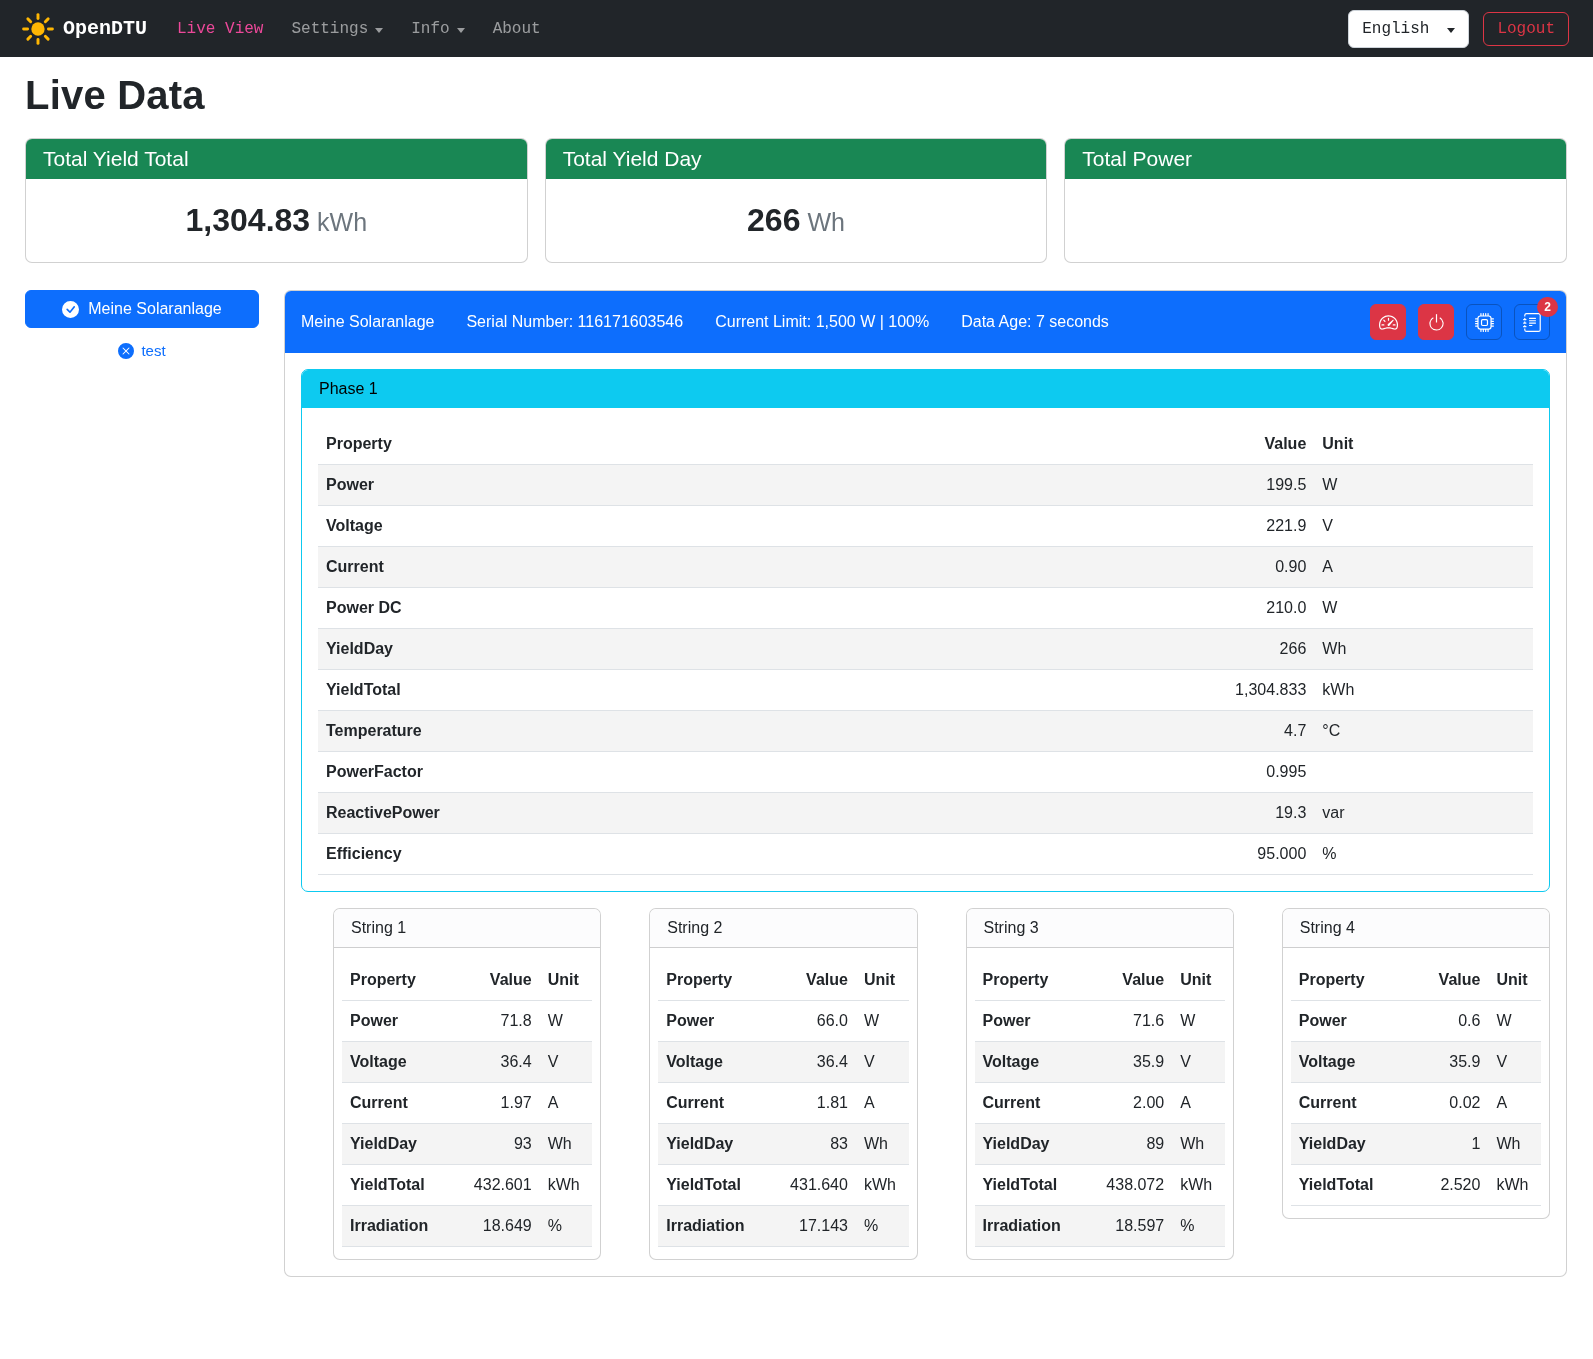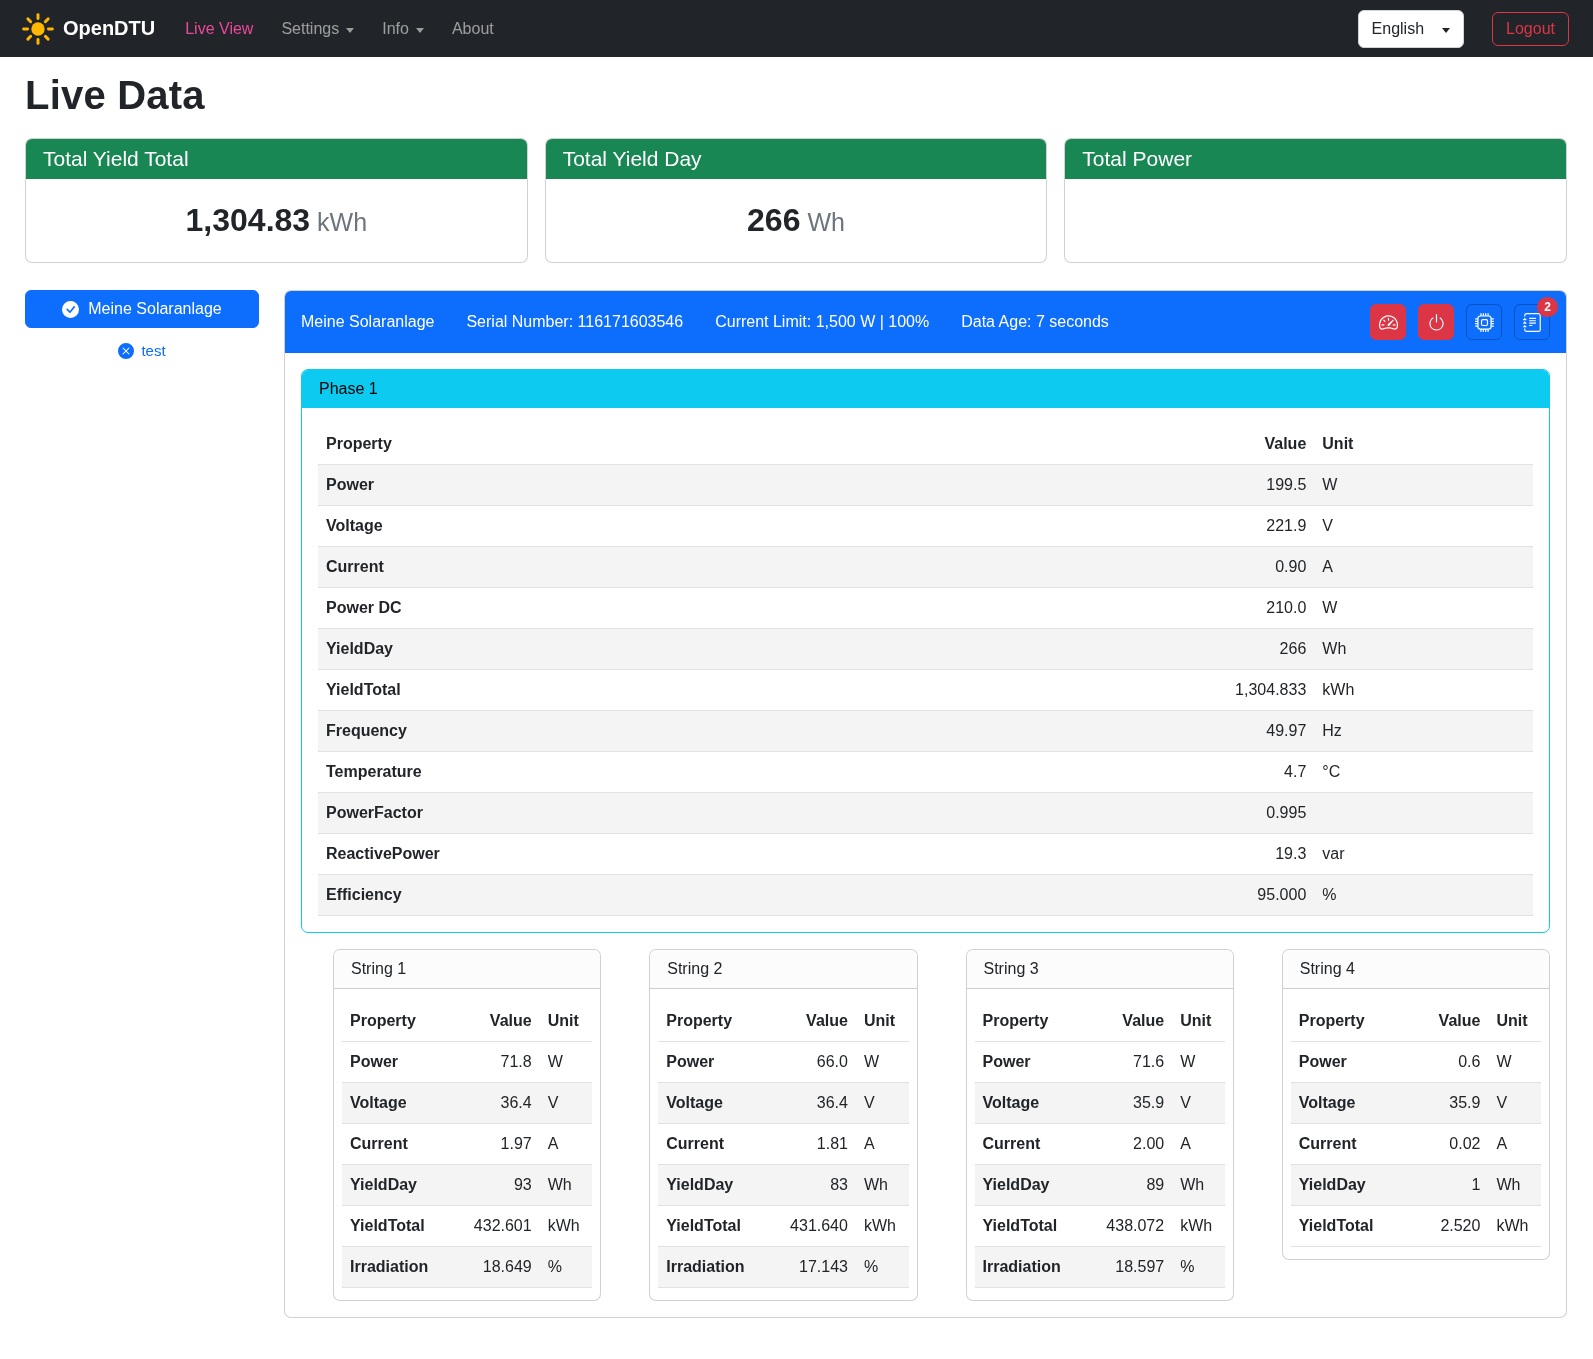--- a/index.html
+++ b/index.html
@@ -11,20 +11,21 @@
     font-size: 16px;
   }
 
   
   .navbar {
     background: #212529;
     height: 57px;
     display: flex;
     align-items: center;
     padding: 0 14px;
+    font-family: Liberation Mono, monospace;
   }
   .brand {
     display: flex; align-items: center; gap: 9px;
     color: #fff; font-size: 20px; font-weight: 600;
     padding: 0 8px; cursor: pointer; white-space: nowrap;
   }
   .brand-icon { display: flex; align-items: center; }
   .nav-links { display: flex; list-style: none; margin-left: 8px; }
   .nav-links li {
     padding: 9px 14px; color: rgba(255,255,255,.55);
@@ -32,21 +33,21 @@
     white-space: nowrap;
   }
   .nav-links li.active { color: #ec4899; }
   .caret {
     display: inline-block; width: 0; height: 0;
     border-left: 4.5px solid transparent;
     border-right: 4.5px solid transparent;
     border-top: 5px solid currentColor;
     margin-top: 3px;
   }
-  .navbar-right { margin-left: auto; display: flex; align-items: center; gap: 28px; padding-right: 10px; }
+  .navbar-right { margin-left: auto; display: flex; align-items: center; gap: 14px; padding-right: 10px; }
   .lang-select {
     background: #fff; color: #212529;
     border: 1px solid #ced4da; border-radius: 6px;
     height: 38px; padding: 0 13px;
     display: flex; align-items: center; gap: 18px;
     cursor: pointer;
   }
   .logout-btn {
     background: transparent; color: #dc3545;
     border: 1px solid #dc3545; border-radius: 6px;
@@ -314,25 +315,20 @@
                     <th>YieldDay</th>
                     <td class="cell-r">266</td>
                     <td>Wh</td>
                   </tr>
                 <tr>
                     <th>YieldTotal</th>
                     <td class="cell-r">1,304.833</td>
                     <td>kWh</td>
                   </tr>
                 <tr>
-                    <th>Frequency</th>
-                    <td class="cell-r">49.97</td>
-                    <td>Hz</td>
-                  </tr>
-                <tr>
                     <th>Temperature</th>
                     <td class="cell-r">4.7</td>
                     <td>°C</td>
                   </tr>
                 <tr>
                     <th>PowerFactor</th>
                     <td class="cell-r">0.995</td>
                     <td></td>
                   </tr>
                 <tr>

